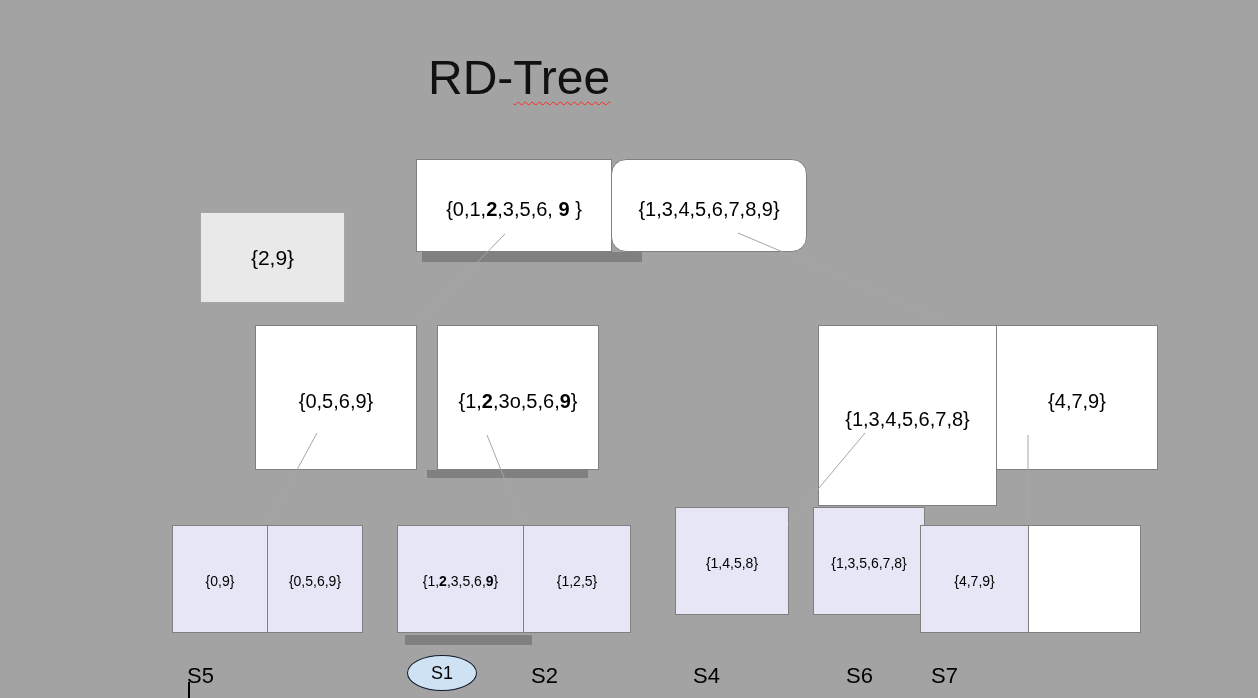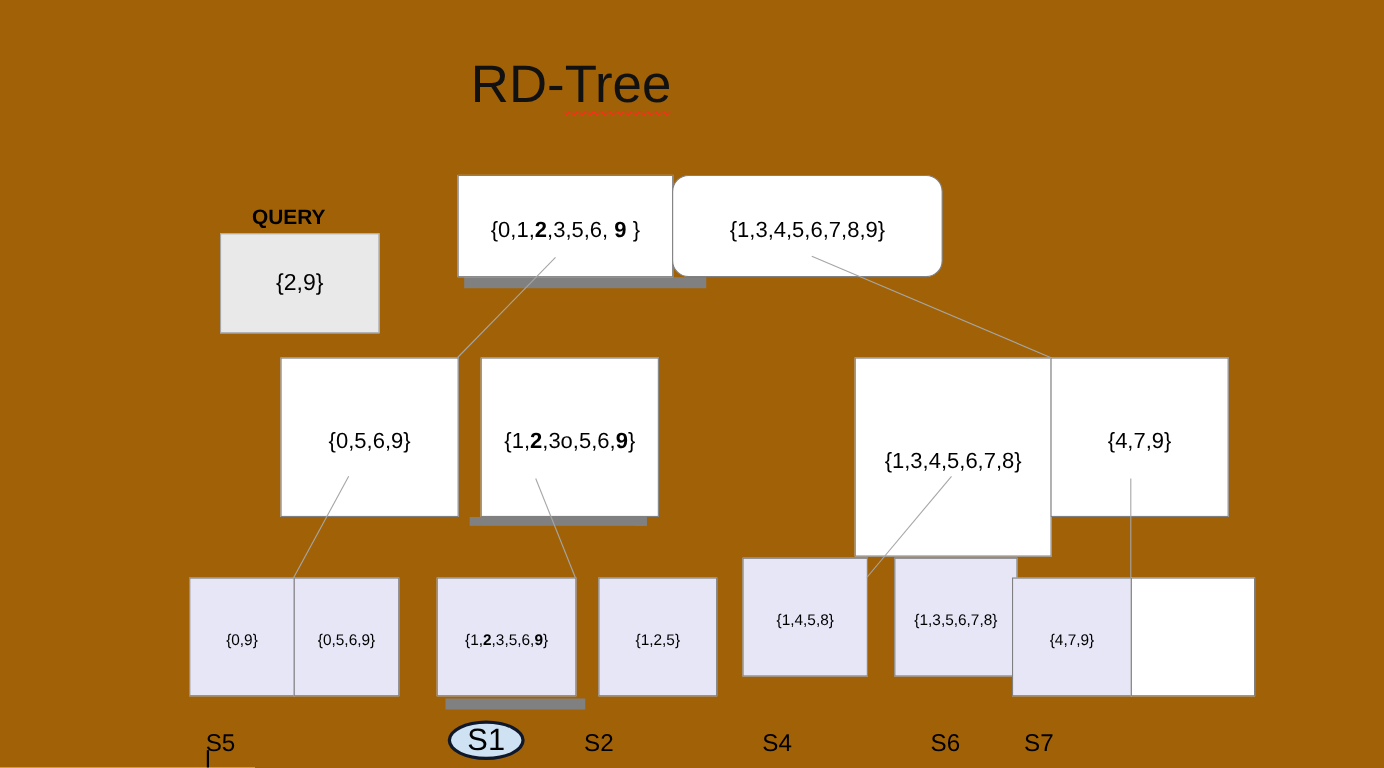--- a/index.html
+++ b/index.html
@@ -1,17 +1,17 @@
 <!DOCTYPE html>
 <html><head>
 <meta charset="utf-8">
 <style>
   html,body{margin:0;padding:0;background:#fff;}
   .stage{
-    position:relative;width:1258px;height:698px;background:#a16207;overflow:hidden;
+    position:relative;width:1258px;height:698px;background:#a3a3a3;overflow:hidden;
     font-family:"Liberation Sans",sans-serif;color:#000;
   }
   .title{position:absolute;left:428px;top:52px;font-size:48px;line-height:1.1;color:#111;white-space:nowrap;}
   .title .wavy{
     text-decoration-line:underline;text-decoration-style:wavy;
     text-decoration-color:#ff2a1a;text-decoration-thickness:1px;text-underline-offset:7px;
   }
   .query-label{position:absolute;left:180px;top:188px;width:165px;text-align:center;font-weight:bold;font-size:19px;}
   .query-box{
     position:absolute;left:200px;top:212px;width:145px;height:91px;box-sizing:border-box;
@@ -27,79 +27,78 @@
   .node-text{font-size:20px;padding-top:8px;}
   .leaf .cell{background:#e6e6f7;}
   .leaf .cell.empty{background:#ffffff;}
   .leaf-text{font-size:14px;padding-top:3px;}
   .b{font-weight:bold;}
   .shadow{position:absolute;background:#808080;z-index:1;}
   .connectors{position:absolute;left:0;top:0;width:1258px;height:698px;z-index:5;pointer-events:none;}
   .slabel{position:absolute;width:64px;text-align:left;font-size:22px;z-index:6;}
   .s1-ellipse{
     position:absolute;left:407px;top:655px;width:70px;height:36px;box-sizing:border-box;
-    background:#cfe2f3;border:3px solid #0f172a;border-radius:50%;
-    display:flex;align-items:center;justify-content:center;font-size:28px;z-index:6;
+    background:#cfe2f3;border:1px solid #0f172a;border-radius:50%;
+    display:flex;align-items:center;justify-content:center;font-size:18px;z-index:6;
   }
   .caret{position:absolute;left:188px;top:682px;width:2px;height:16px;background:#000;z-index:6;}
 </style>
 </head>
 <body>
 
 <div class="stage">
 
   <div class="title"><span>RD-</span><span class="wavy">Tree</span></div>
 
-  <div class="query-label">QUERY</div>
   <div class="query-box">
     <span>{2,9}</span>
   </div>
 
   <div class="shadow" style="left:422px;top:252px;width:220px;height:10px;"></div>
   <div class="shadow" style="left:577px;top:333px;width:11px;height:145px;"></div>
   <div class="shadow" style="left:427px;top:470px;width:161px;height:8px;"></div>
   <div class="shadow" style="left:405px;top:635px;width:127px;height:10px;"></div>
 
   <div class="pair" style="left:416px;top:159px;">
     <div class="cell" style="width:196px;height:93px;">
       <span class="node-text"><span>{0,1,</span><span class="b">2</span><span>,3,5,6, </span><span class="b">9</span><span> }</span></span>
     </div>
-    <div class="cell" style="width:246px;height:93px;border-radius:15px;">
+    <div class="cell" style="width:196px;height:93px;border-radius:15px;">
       <span class="node-text">{1,3,4,5,6,7,8,9}</span>
     </div>
   </div>
 
   <div class="pair" style="left:255px;top:325px;">
     <div class="cell" style="width:162px;height:145px;">
       <span class="node-text">{0,5,6,9}</span>
     </div>
     <div class="cell" style="width:162px;height:145px;margin-left:20px;">
       <span class="node-text"><span>{1,</span><span class="b">2</span><span>,3o,5,6,</span><span class="b">9</span><span>}</span></span>
     </div>
   </div>
 
   <div class="pair" style="left:777px;top:325px;">
-    <div class="cell" style="width:179px;height:181px;">
+    <div class="cell" style="width:179px;height:181px;margin-left:41px;">
       <span class="node-text">{1,3,4,5,6,7,8}</span>
     </div>
     <div class="cell" style="width:162px;height:145px;">
       <span class="node-text">{4,7,9}</span>
     </div>
   </div>
 
   <div class="pair leaf" style="left:172px;top:525px;">
     <div class="cell" style="width:96px;height:108px;">
       <span class="leaf-text">{0,9}</span>
     </div>
     <div class="cell" style="width:96px;height:108px;">
       <span class="leaf-text">{0,5,6,9}</span>
     </div>
   </div>
 
-  <div class="pair leaf" style="left:397px;top:525px;gap:21px;">
+  <div class="pair leaf" style="left:397px;top:525px;">
     <div class="cell" style="width:127px;height:108px;">
       <span class="leaf-text"><span>{1,</span><span class="b">2</span><span>,3,5,6,</span><span class="b">9</span><span>}</span></span>
     </div>
     <div class="cell" style="width:108px;height:108px;">
       <span class="leaf-text">{1,2,5}</span>
     </div>
   </div>
 
   <div class="pair leaf" style="left:675px;top:507px;">
     <div class="cell" style="width:114px;height:108px;">

